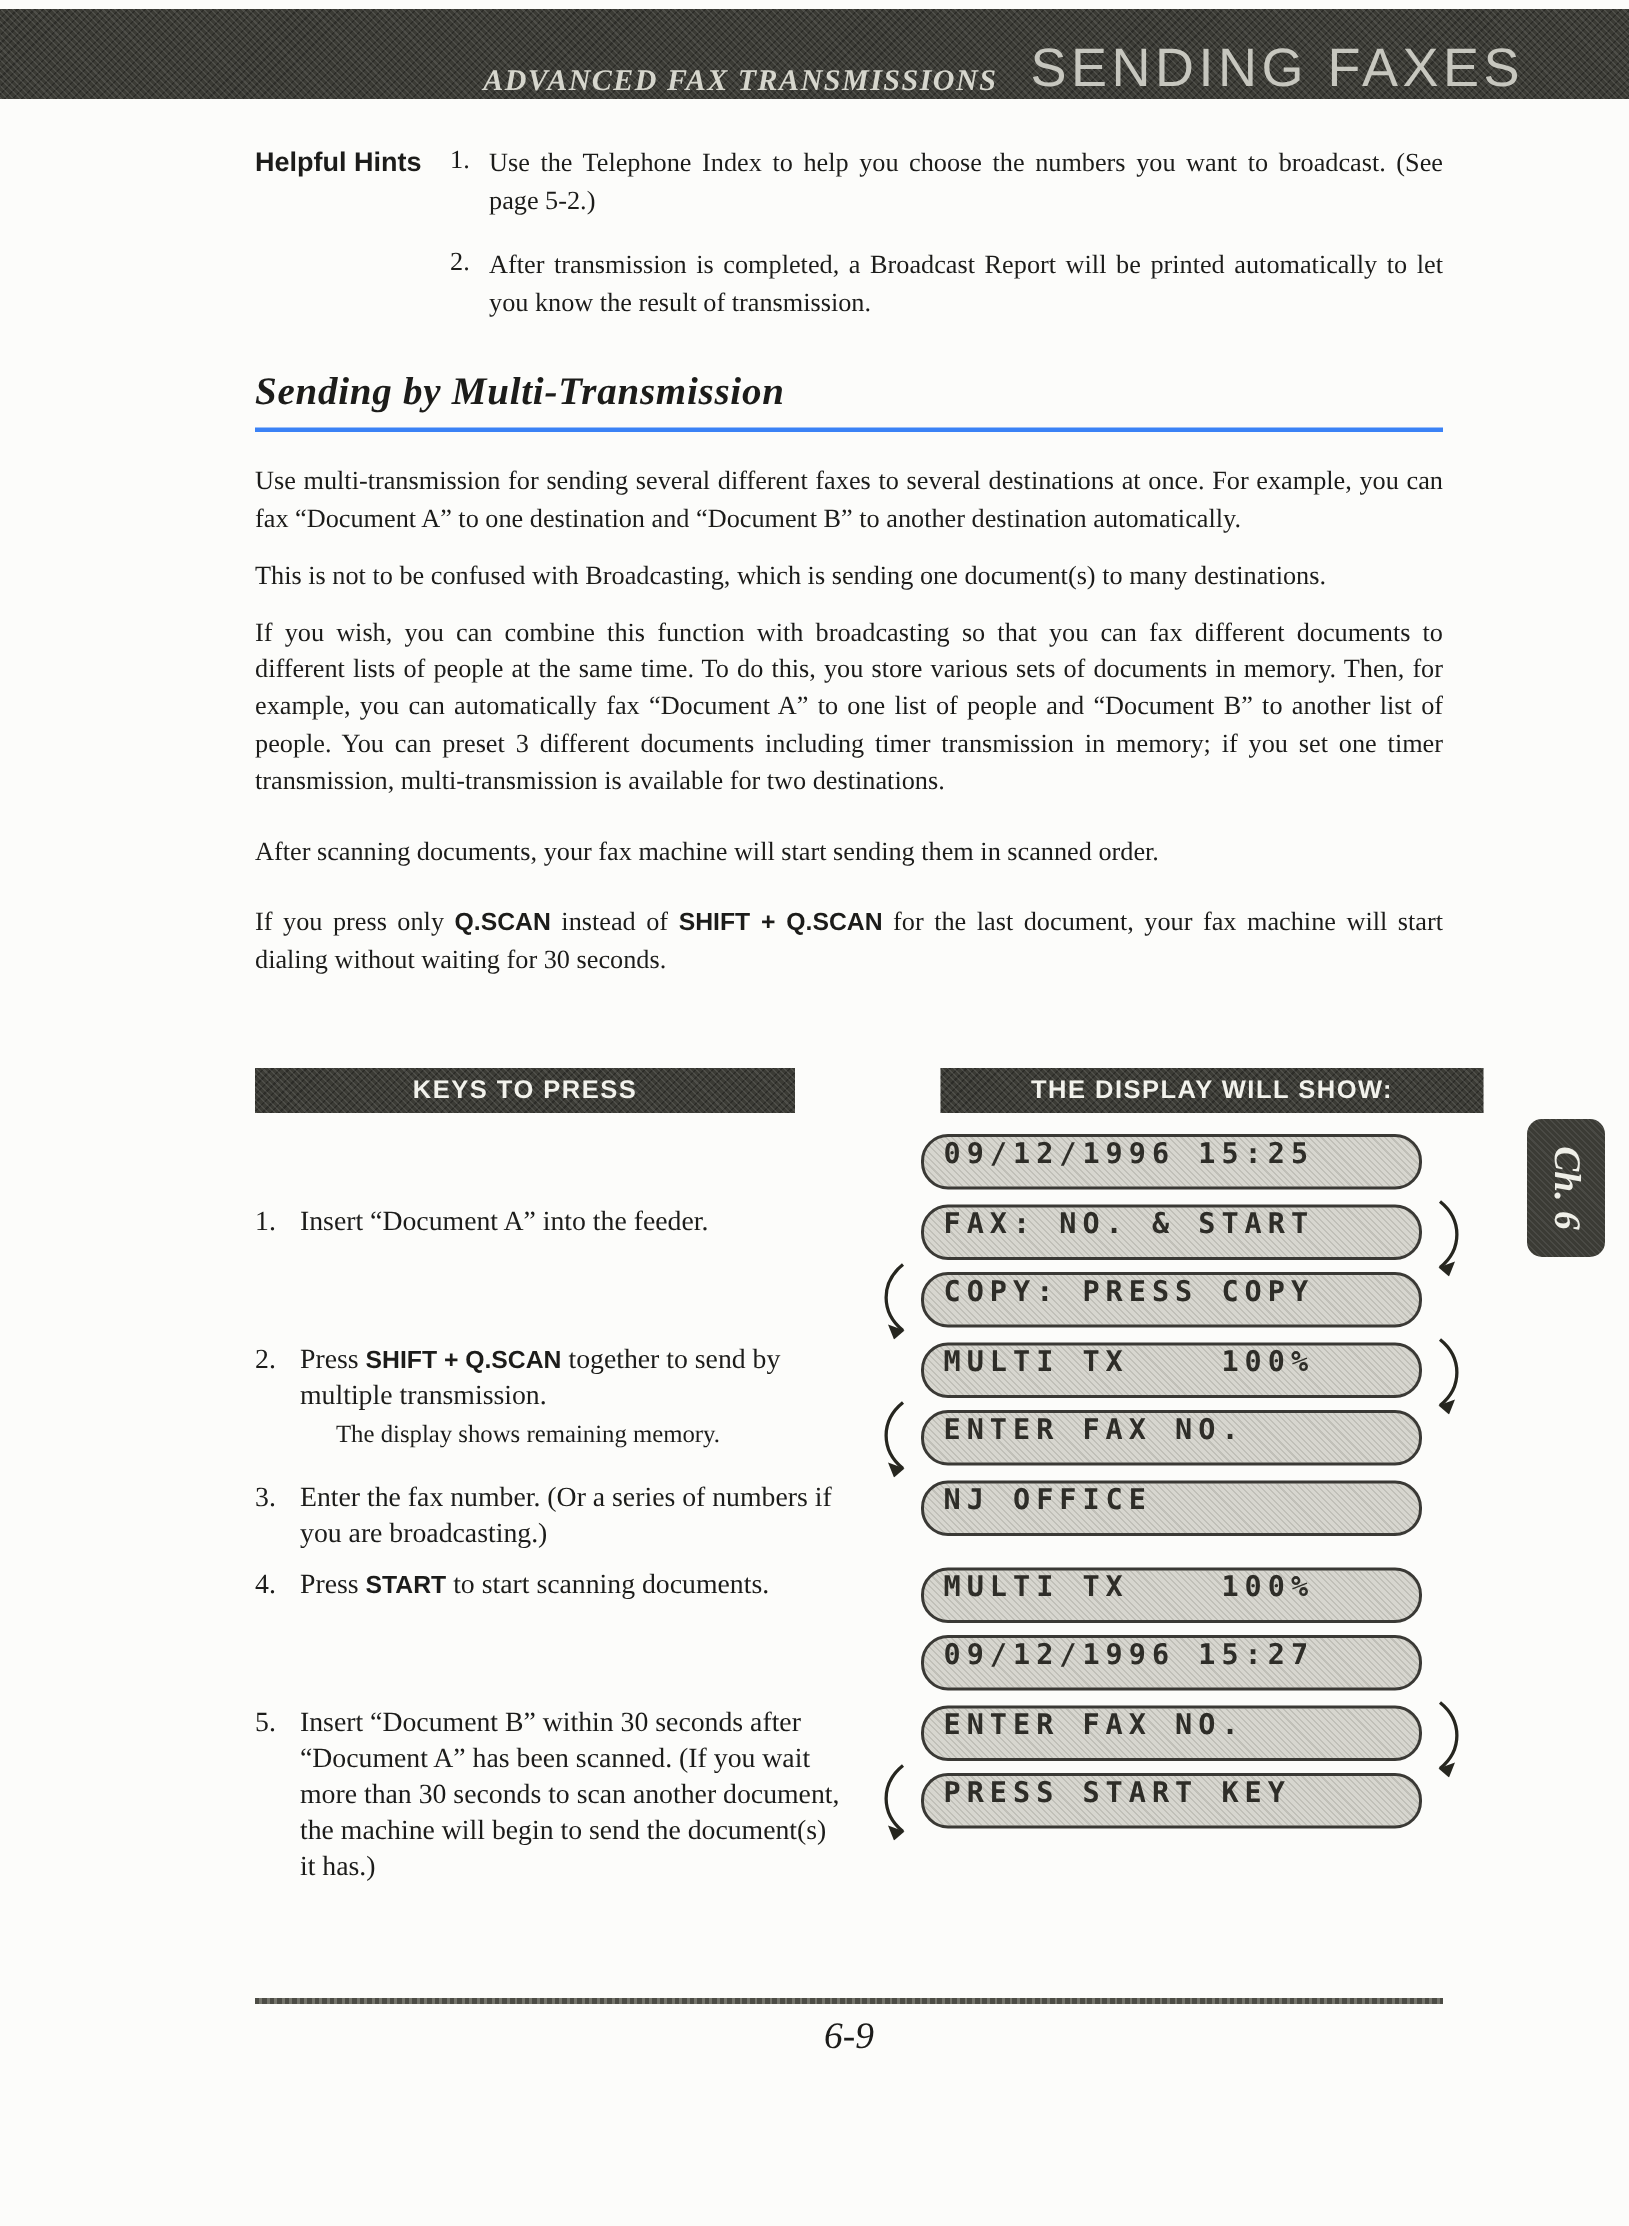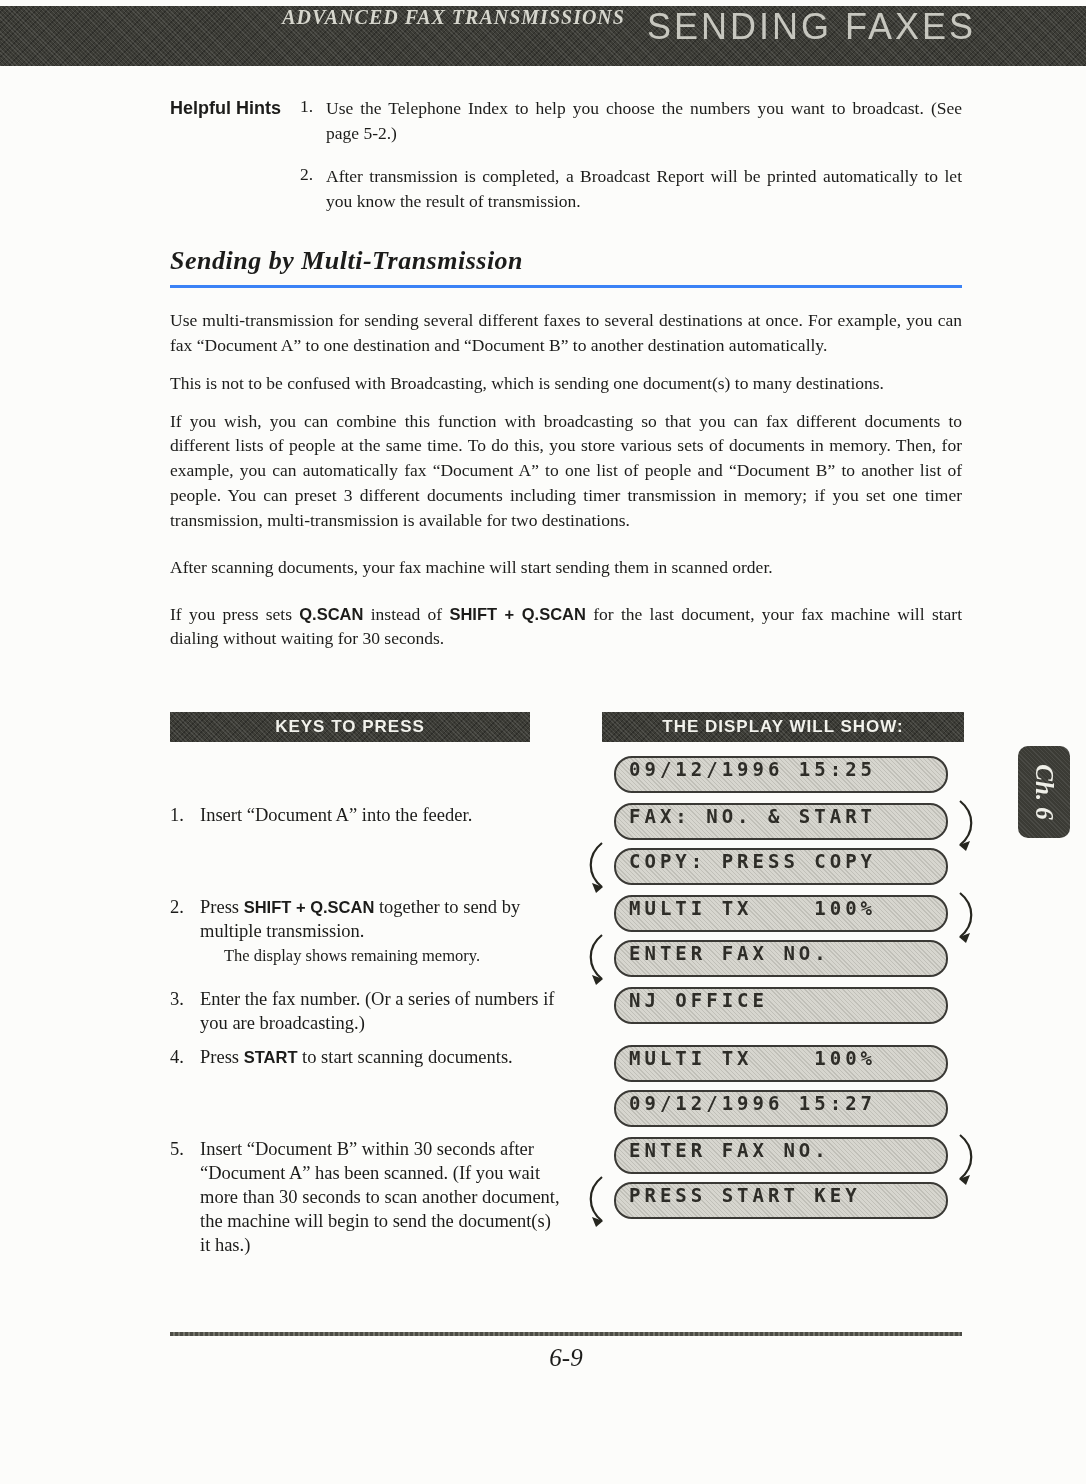--- a/index.html
+++ b/index.html
@@ -10,22 +10,22 @@
     font-family:"Liberation Serif","DejaVu Serif",serif;
   }
 
   
   .band {
     position:absolute; top:6px; left:0; right:0; height:60px;
     background:#3b3b35;
     background-image:
       repeating-linear-gradient(45deg, rgba(255,255,255,.10) 0 1px, transparent 1px 3px),
       repeating-linear-gradient(135deg, rgba(0,0,0,.25) 0 1px, transparent 1px 4px);
-    display:flex; align-items:flex-start; justify-content:flex-end;
-    gap:22px; padding-right:110px;
+    display:flex; align-items:flex-end; justify-content:flex-end;
+    gap:22px; padding-right:70px;
   }
   .band .kicker {
     font-style:italic; font-weight:bold; font-size:20px; letter-spacing:1px;
     color:#d6d6cd;
   }
   .band .title {
     font-family:"Liberation Sans","DejaVu Sans",sans-serif;
     font-size:36px; letter-spacing:3px; color:#c7c7bf;
   }
 
@@ -49,21 +49,21 @@
     padding-bottom:9px; border-bottom:3px solid #3b82f6; margin-bottom:20px;
   }
   .body-sec p {
     font-size:17.5px; line-height:1.42; text-align:justify; margin-bottom:13px;
   }
   .body-sec p.gap-top { margin-top:22px; }
   .bk { font-family:"Liberation Sans","DejaVu Sans",sans-serif; font-weight:bold; font-size:16.5px; }
 
   
   .kd { position:absolute; top:712px; left:170px; width:792px; }
-  .kd-headers { display:grid; grid-template-columns:360px 362px; column-gap:72px; }
+  .kd-headers { display:grid; grid-template-columns:360px 362px; column-gap:97px; }
   .bar {
     height:30px; display:flex; align-items:center; justify-content:center;
     background:#3b3b35;
     background-image:
       repeating-linear-gradient(45deg, rgba(255,255,255,.10) 0 1px, transparent 1px 3px),
       repeating-linear-gradient(135deg, rgba(0,0,0,.25) 0 1px, transparent 1px 4px);
     color:#f2f2ec;
     font-family:"Liberation Sans","DejaVu Sans",sans-serif;
     font-weight:bold; font-size:17px; letter-spacing:1px;
   }
@@ -137,21 +137,21 @@
       </div>
     </div>
   </section>
 
   <section class="body-sec">
     <h2 class="sec-title">Sending by Multi-Transmission</h2>
     <p>Use multi-transmission for sending several different faxes to several destinations at once. For example, you can fax “Document A” to one destination and “Document B” to another destination automatically.</p>
     <p>This is not to be confused with Broadcasting, which is sending one document(s) to many destinations.</p>
     <p>If you wish, you can combine this function with broadcasting so that you can fax different documents to different lists of people at the same time. To do this, you store various sets of documents in memory. Then, for example, you can automatically fax “Document A” to one list of people and “Document B” to another list of people. You can preset 3 different documents including timer transmission in memory; if you set one timer transmission, multi-transmission is available for two destinations.</p>
     <p class="gap-top">After scanning documents, your fax machine will start sending them in scanned order.</p>
-    <p class="gap-top"><span>If you press sets </span><span class="bk">Q.SCAN</span><span> instead of </span><span class="bk">SHIFT + Q.SCAN</span><span> for the last document, your fax machine will start dialing without waiting for 30 seconds.</span></p>
+    <p class="gap-top"><span>If you press only </span><span class="bk">Q.SCAN</span><span> instead of </span><span class="bk">SHIFT + Q.SCAN</span><span> for the last document, your fax machine will start dialing without waiting for 30 seconds.</span></p>
   </section>
 
   <section class="kd">
     <div class="kd-headers">
       <div class="bar">KEYS TO PRESS</div>
       <div class="bar">THE DISPLAY WILL SHOW:</div>
     </div>
 
     <div class="kd-rows">
 

